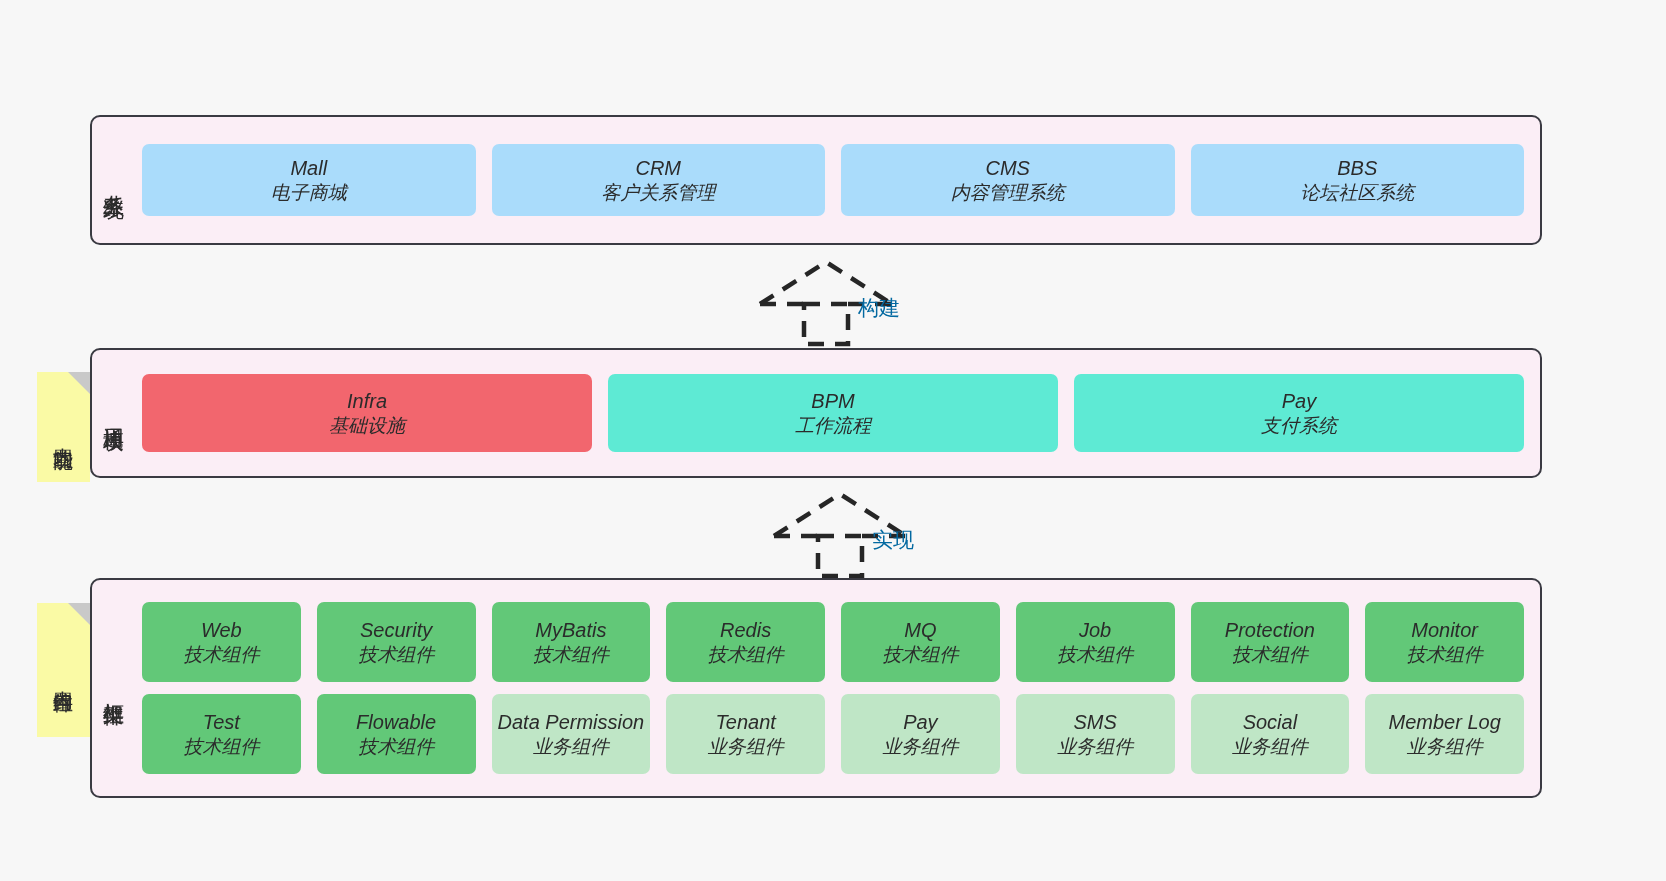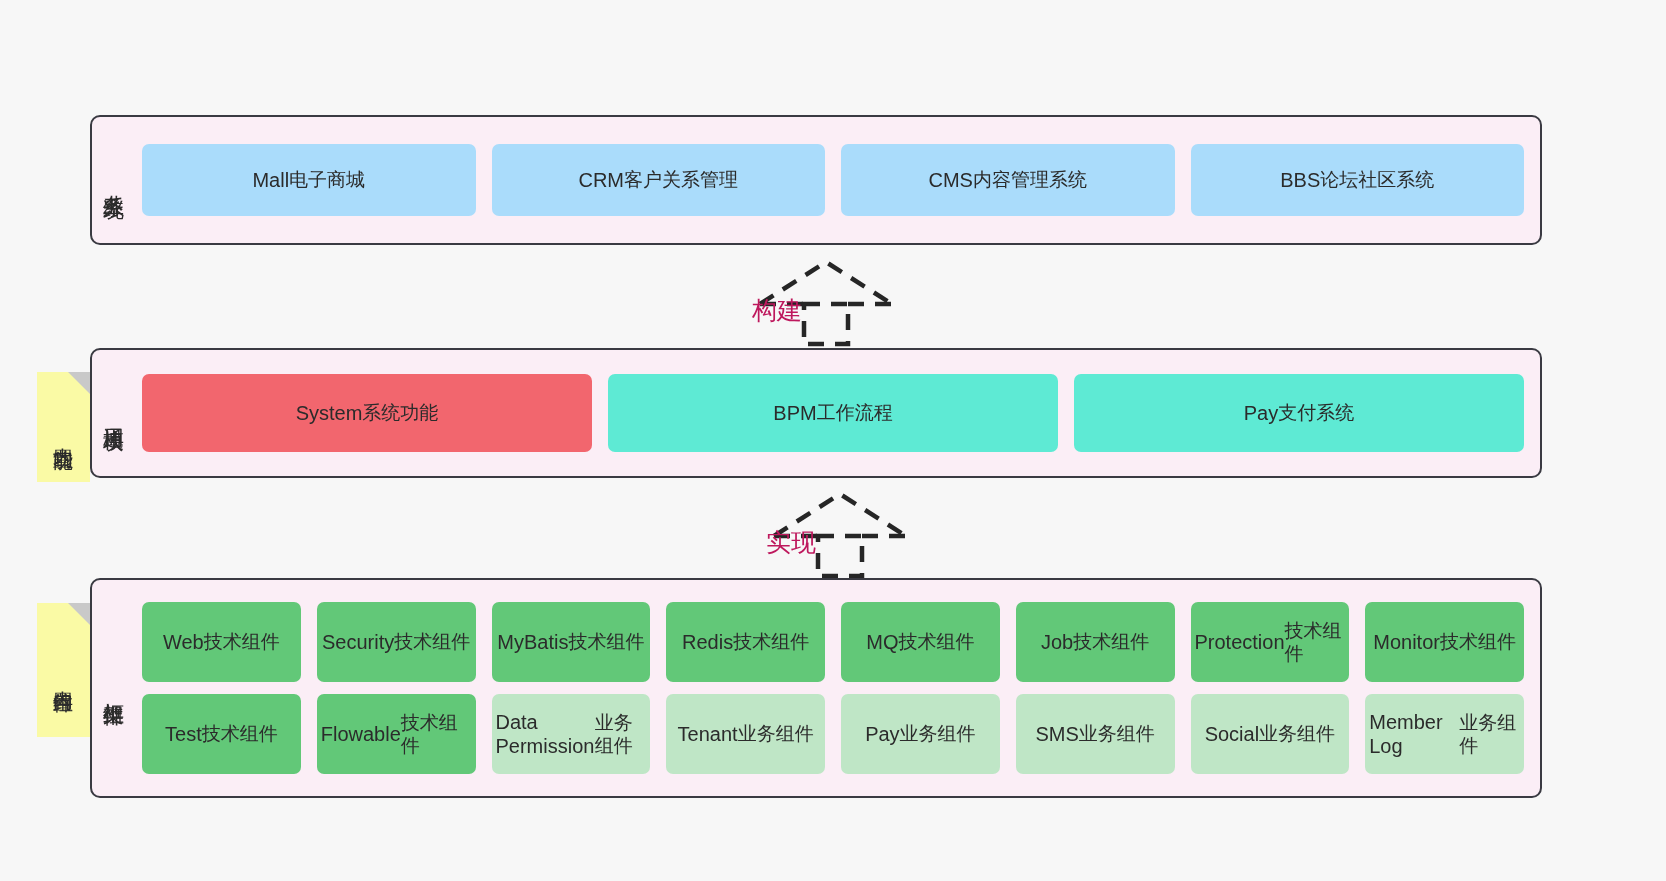--- a/index.html
+++ b/index.html
@@ -53,26 +53,27 @@
 
   .row {
     display: flex;
     gap: 16px;
   }
 
   .card {
     flex: 1 1 0;
     border-radius: 7px;
     display: flex;
-    flex-direction: row;
+    flex-direction: column;
     align-items: center;
     justify-content: center;
-    text-align: left;
+    text-align: center;
     padding: 6px 4px;
     line-height: 1.22;
+    font-style: italic;
   }
   .card .title { font-size: 20px; }
   .card .sub   { font-size: 19px; }
 
   
   .c-blue       { background: #aadcfb; }
   .c-red        { background: #f2666e; }
   .c-pink       { background: #5eead4; }
   .c-green      { background: #62c878; }
   .c-lightgreen { background: #bfe6c6; }
@@ -112,23 +113,23 @@
   }
   #sticky-common { left: 37px; top: 372px; height: 110px; }
   #sticky-frame  { left: 37px; top: 603px; height: 134px; }
 
   
   .arrow { position: absolute; }
   .arrow svg { display: block; overflow: visible; }
   .arrow .arrow-label {
     position: absolute;
     left: 0; right: 0;
-    text-align: left;
-    font-size: 25px;
-    color: #be185d;
+    text-align: right;
+    font-size: 21px;
+    color: #0369a1;
     white-space: nowrap;
   }
   #arrow-build  { left: 752px; top: 256px; width: 148px; height: 92px; }
   #arrow-build  .arrow-label { top: 38px; }
   #arrow-impl   { left: 766px; top: 488px; width: 148px; height: 92px; }
   #arrow-impl   .arrow-label { top: 38px; }
 </style>
 </head>
 <body>
 
@@ -170,22 +171,22 @@
 
   <div class="sticky" id="sticky-common">
     <span>内置功能</span>
     <span class="fold"></span>
   </div>
   <div class="layer" id="layer-common">
     <div class="layer-label">通用模块</div>
     <div class="layer-body">
       <div class="row">
         <div class="card c-red">
-          <span class="title">System</span>
-          <span class="sub">系统功能</span>
+          <span class="title">Infra</span>
+          <span class="sub">基础设施</span>
         </div>
         <div class="card c-pink">
           <span class="title">BPM</span>
           <span class="sub">工作流程</span>
         </div>
         <div class="card c-pink">
           <span class="title">Pay</span>
           <span class="sub">支付系统</span>
         </div>
       </div>

